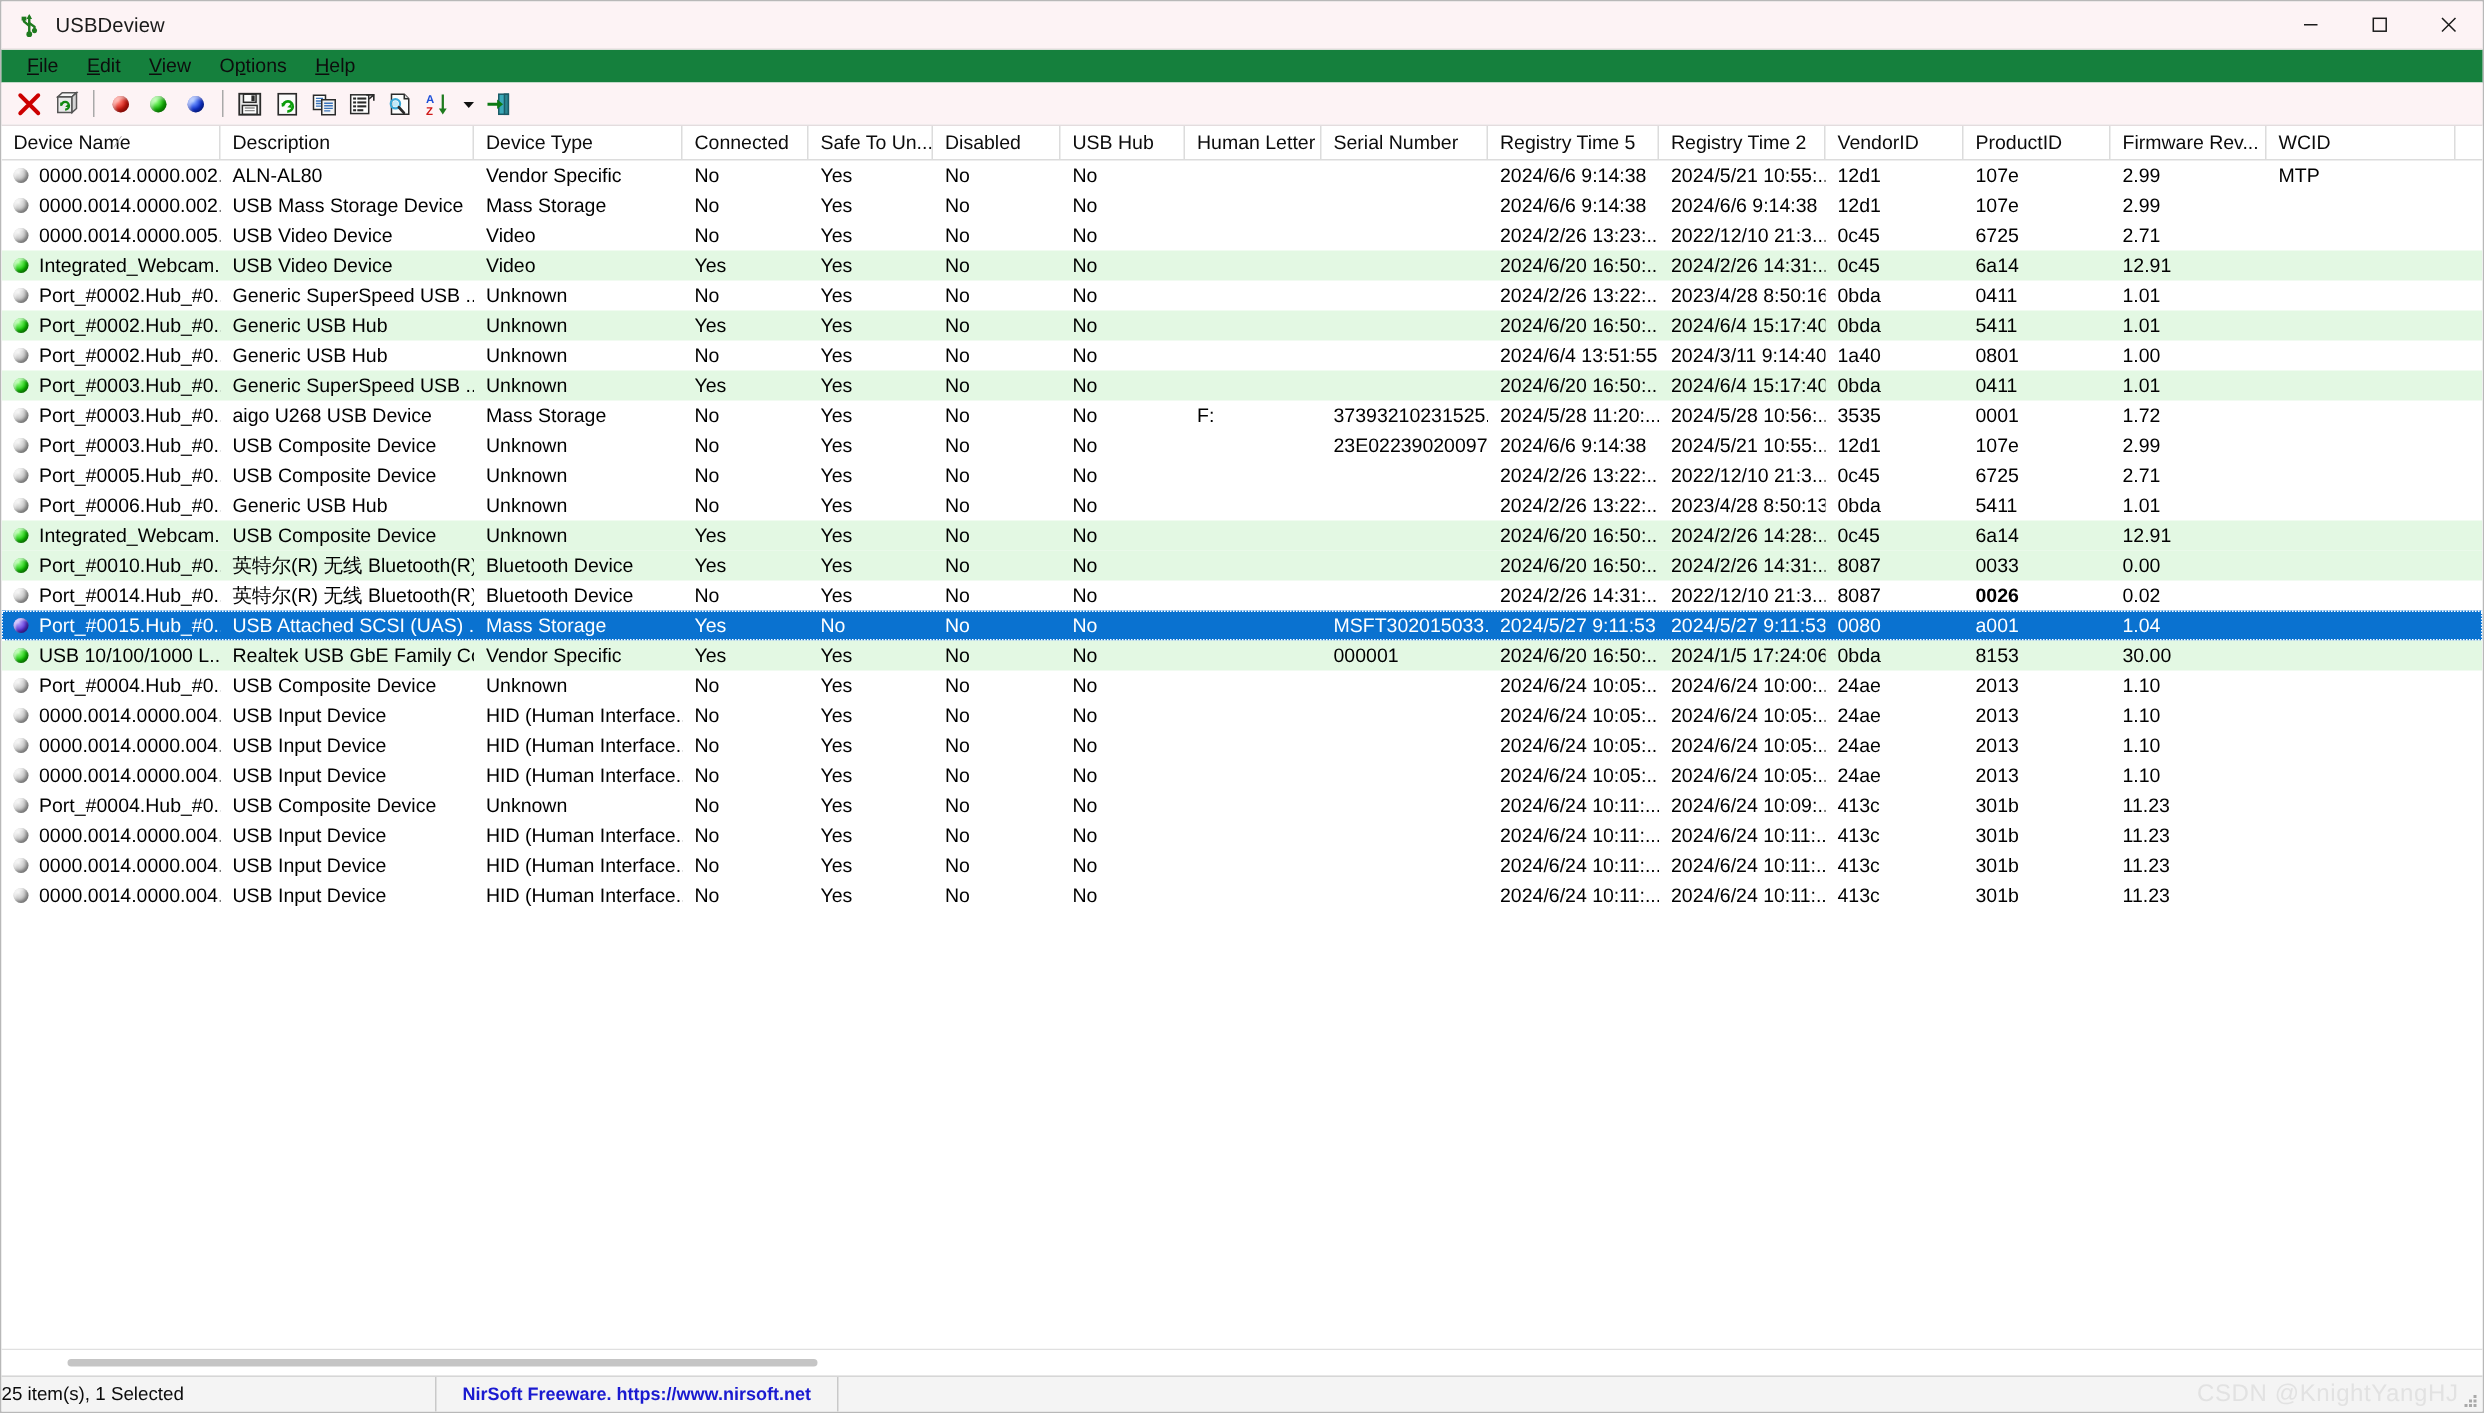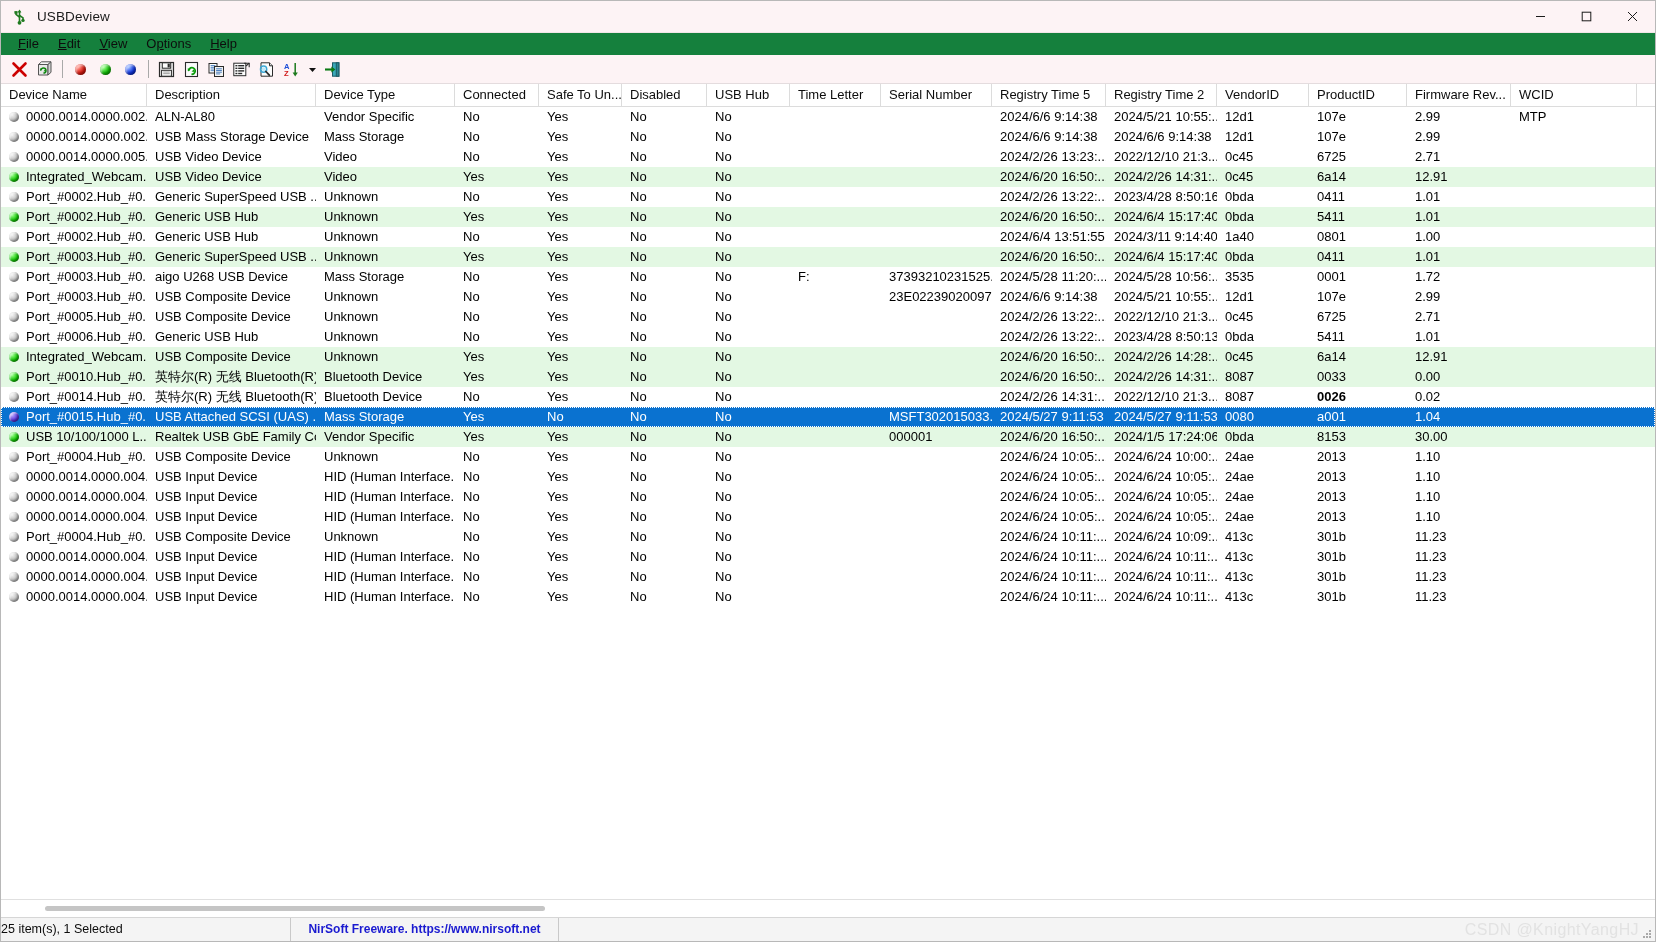--- a/index.html
+++ b/index.html
@@ -420,21 +420,21 @@
 
   <div class="listview">
     <div class="header-row" id="header-row">
         <div class="hcell" style="width: 146px;"><span>Device Name</span><span class="sort-mark">⟋</span></div>
         <div class="hcell" style="width: 169px;"><span>Description</span></div>
         <div class="hcell" style="width: 139px;"><span>Device Type</span></div>
         <div class="hcell" style="width: 84px;"><span>Connected</span></div>
         <div class="hcell" style="width: 83px;"><span>Safe To Un...</span></div>
         <div class="hcell" style="width: 85px;"><span>Disabled</span></div>
         <div class="hcell" style="width: 83px;"><span>USB Hub</span></div>
-        <div class="hcell" style="width: 91px;"><span>Time Letter</span></div>
+        <div class="hcell" style="width: 91px;"><span>Human Letter</span></div>
         <div class="hcell" style="width: 111px;"><span>Serial Number</span></div>
         <div class="hcell" style="width: 114px;"><span>Registry Time 5</span></div>
         <div class="hcell" style="width: 111px;"><span>Registry Time 2</span></div>
         <div class="hcell" style="width: 92px;"><span>VendorID</span></div>
         <div class="hcell" style="width: 98px;"><span>ProductID</span></div>
         <div class="hcell" style="width: 104px;"><span>Firmware Rev...</span></div>
         <div class="hcell" style="width: 126px;"><span>WCID</span></div>
       </div>
     <div class="rows" id="rows-container">
         <div class="row">

